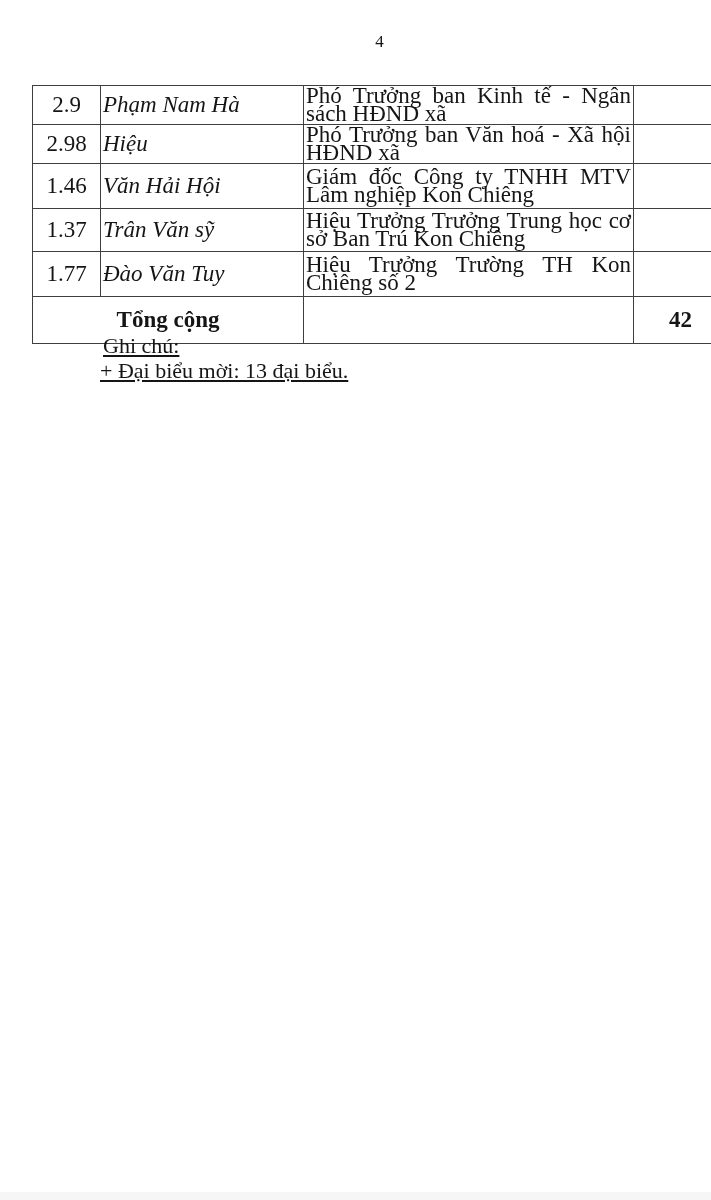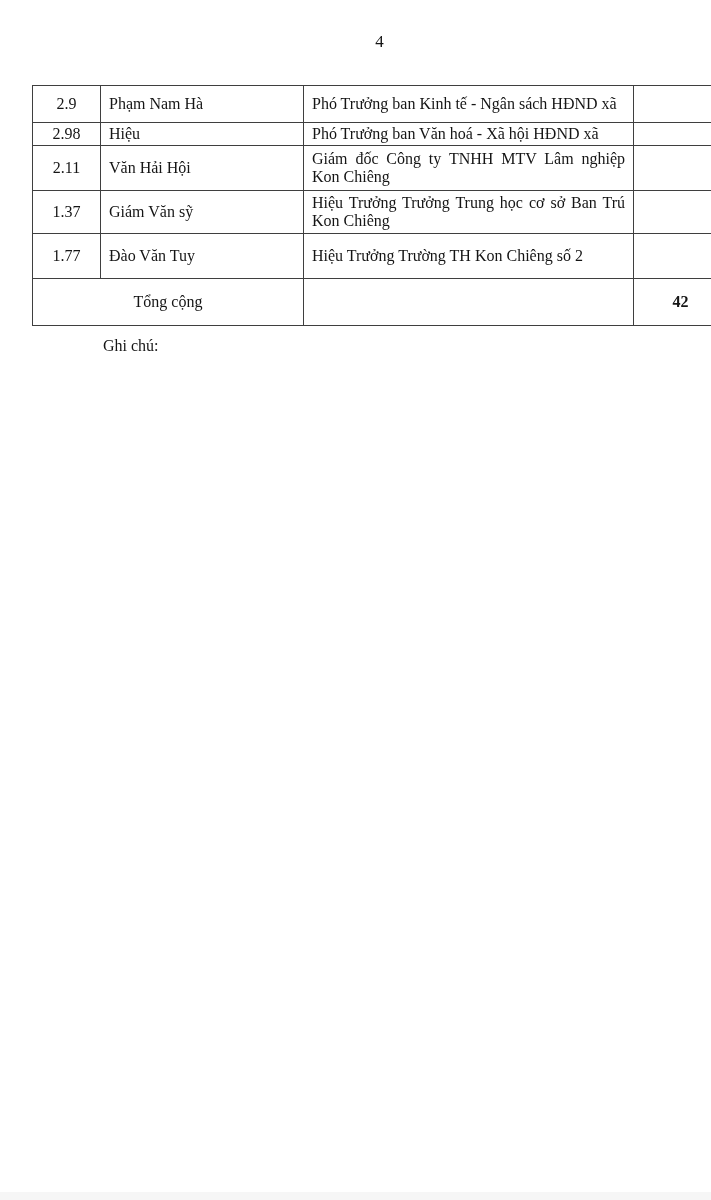--- a/index.html
+++ b/index.html
@@ -27,51 +27,52 @@
   table.delegates {
     position: absolute;
     left: 32px;
     top: 85px;
     width: 695px;
     border-collapse: collapse;
     table-layout: fixed;
   }
   table.delegates td {
     border: 1.4px solid #3f3f3f;
-    font-size: 16px;
+    font-size: 23px;
     line-height: 18px;
     vertical-align: middle;
-    padding: 1px 8px;
+    padding: 1px 2px;
     overflow: hidden;
   }
   td.c-no   { text-align: center; padding: 1px 2px; }
-  td.c-name { padding-left: 9px; padding-right: 4px; }
+  td.c-name { padding-left: 9px; padding-right: 4px; font-style: italic; }
   td.c-pos  { text-align: justify; padding: 1px 8px 1px 7px; font-family: Liberation Serif, serif; }
   td.c-count{ text-align: center; }
   tr.r0 { height: 37px; }
   tr.r1 { height: 23px; }
   tr.r2 { height: 45px; }
   tr.r3 { height: 43px; }
   tr.r4 { height: 45px; }
   tr.total-row { height: 47px; }
   td.c-total-label {
     text-align: center;
-    font-weight: normal;
+    font-weight: bold;
   }
   td.c-total-value {
     text-align: center;
     font-weight: bold;
   }
   .notes {
     position: absolute;
     left: 100px;
     top: 334px;
-    font-size: 16px;
+    font-size: 22px;
     line-height: 24.5px;
     white-space: nowrap;
+    text-decoration: underline;
   }
   .notes .note-title { padding-left: 3px; }
   .page-bottom-edge {
     position: absolute;
     left: 0;
     bottom: 0;
     width: 711px;
     height: 8px;
     background: #f6f6f6;
   }
@@ -95,42 +96,43 @@
       <td class="c-pos">Phó Trưởng ban Kinh tế - Ngân sách HĐND xã</td>
       <td class="c-count"></td>
     </tr>
     <tr class="r1">
       <td class="c-no">2.98</td>
       <td class="c-name">Hiệu</td>
       <td class="c-pos">Phó Trưởng ban Văn hoá - Xã hội HĐND xã</td>
       <td class="c-count"></td>
     </tr>
     <tr class="r2">
-      <td class="c-no">2.11</td>
+      <td class="c-no">1.46</td>
       <td class="c-name">Văn Hải Hội</td>
       <td class="c-pos">Giám đốc Công ty TNHH MTV Lâm nghiệp Kon Chiêng</td>
       <td class="c-count"></td>
     </tr>
     <tr class="r3">
       <td class="c-no">1.37</td>
-      <td class="c-name">Giám Văn sỹ</td>
+      <td class="c-name">Trân Văn sỹ</td>
       <td class="c-pos">Hiệu Trưởng Trưởng Trung học cơ sở Ban Trú Kon Chiêng</td>
       <td class="c-count"></td>
     </tr>
     <tr class="r4">
       <td class="c-no">1.77</td>
       <td class="c-name">Đào Văn Tuy</td>
       <td class="c-pos">Hiệu Trưởng Trường TH Kon Chiêng số 2</td>
       <td class="c-count"></td>
     </tr>
     <tr class="total-row">
       <td class="c-total-label" colspan="2">Tổng cộng</td>
       <td class="c-pos"></td>
       <td class="c-count c-total-value">42</td>
     </tr>
   </tbody>
 </table>
 
 <div class="notes">
   <div class="note-title">Ghi chú:</div>
+  <div class="note-line">+ Đại biểu mời: 13 đại biểu.</div>
 </div>
 
 <div class="page-bottom-edge"></div>
 
 </body></html>

